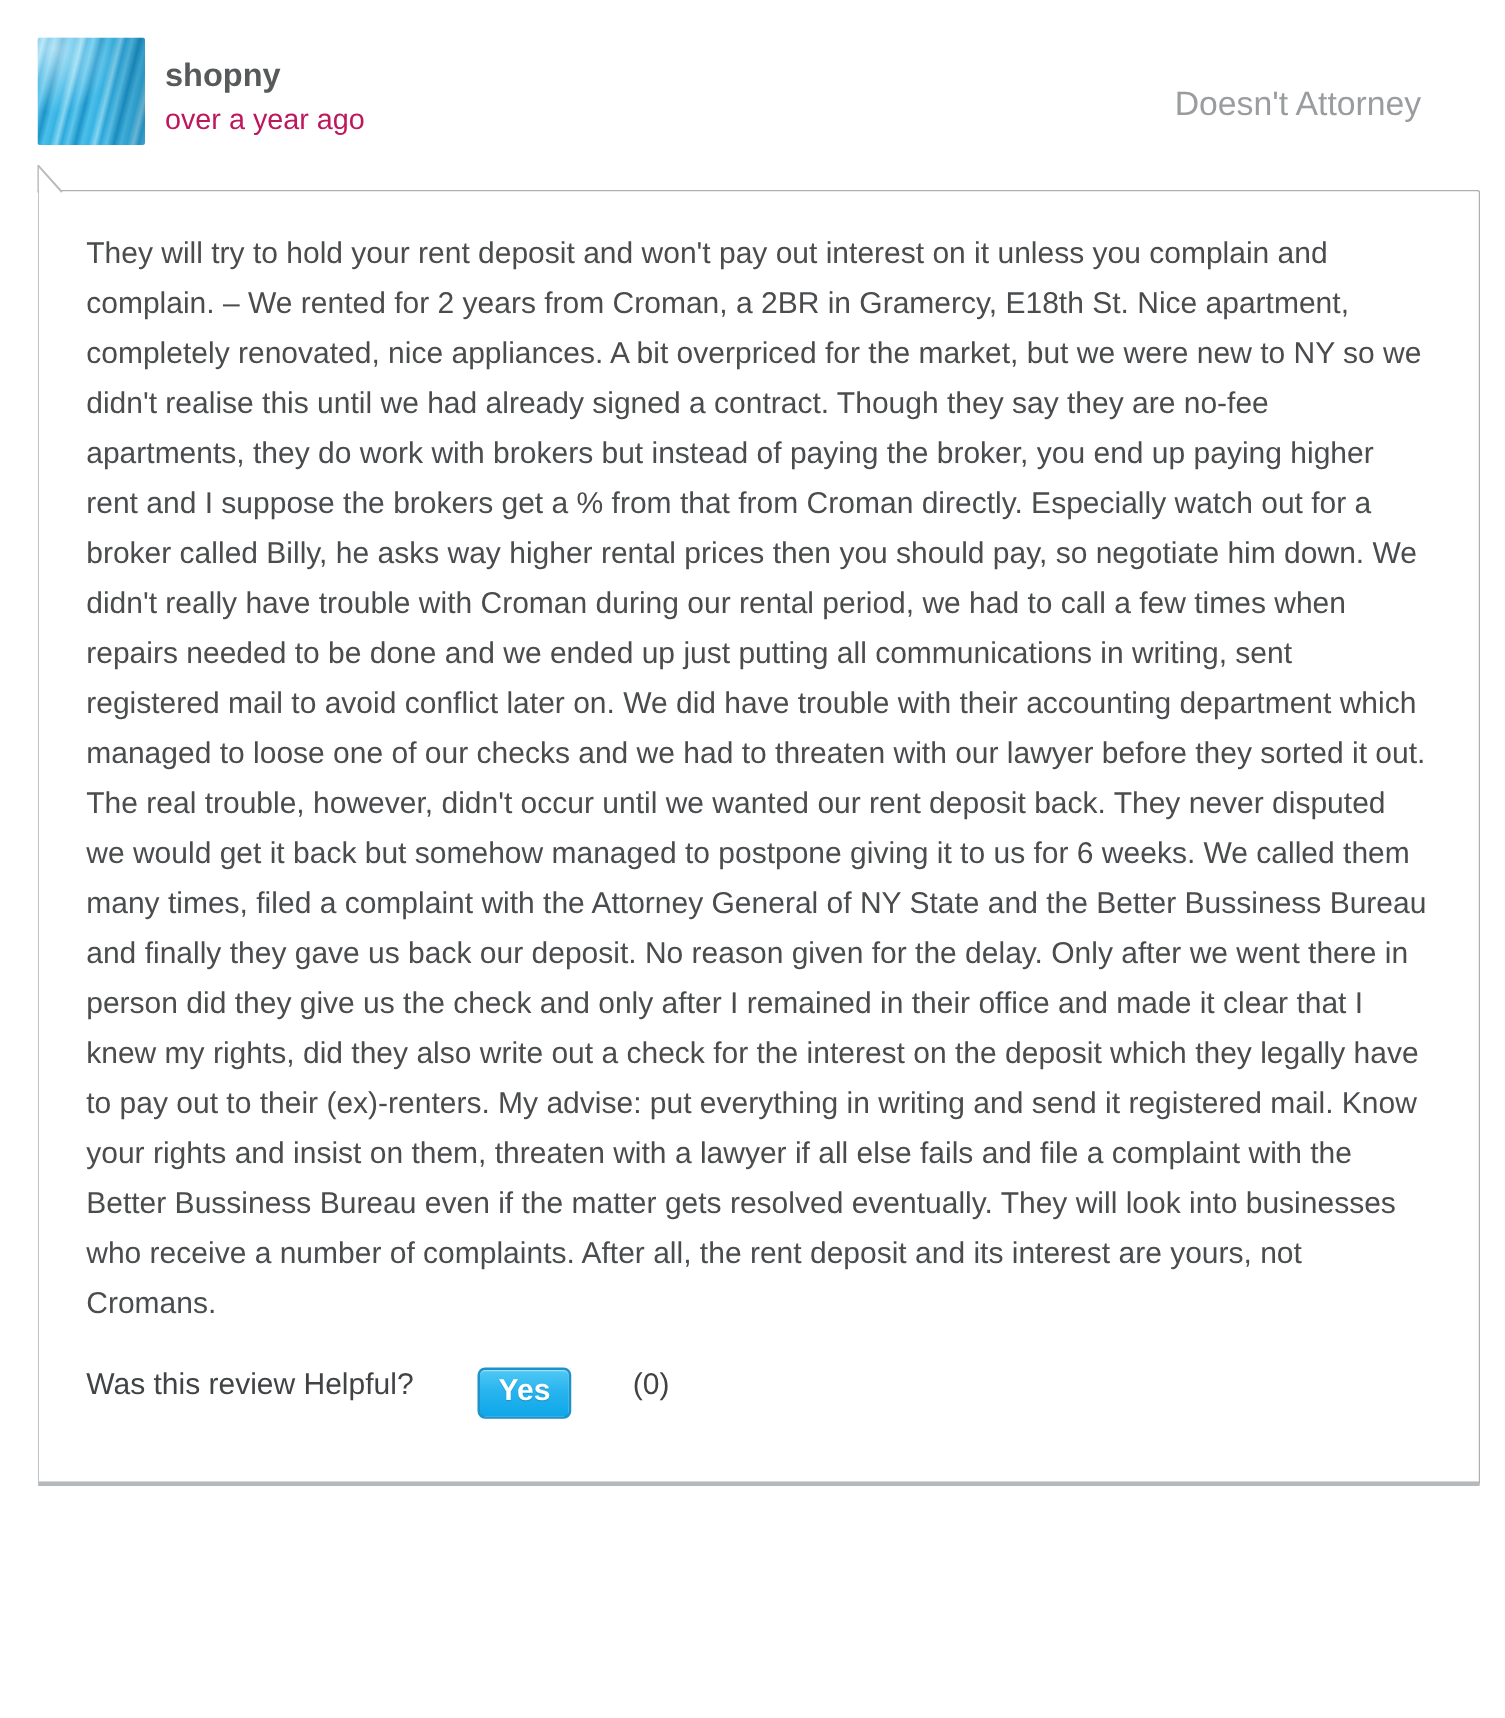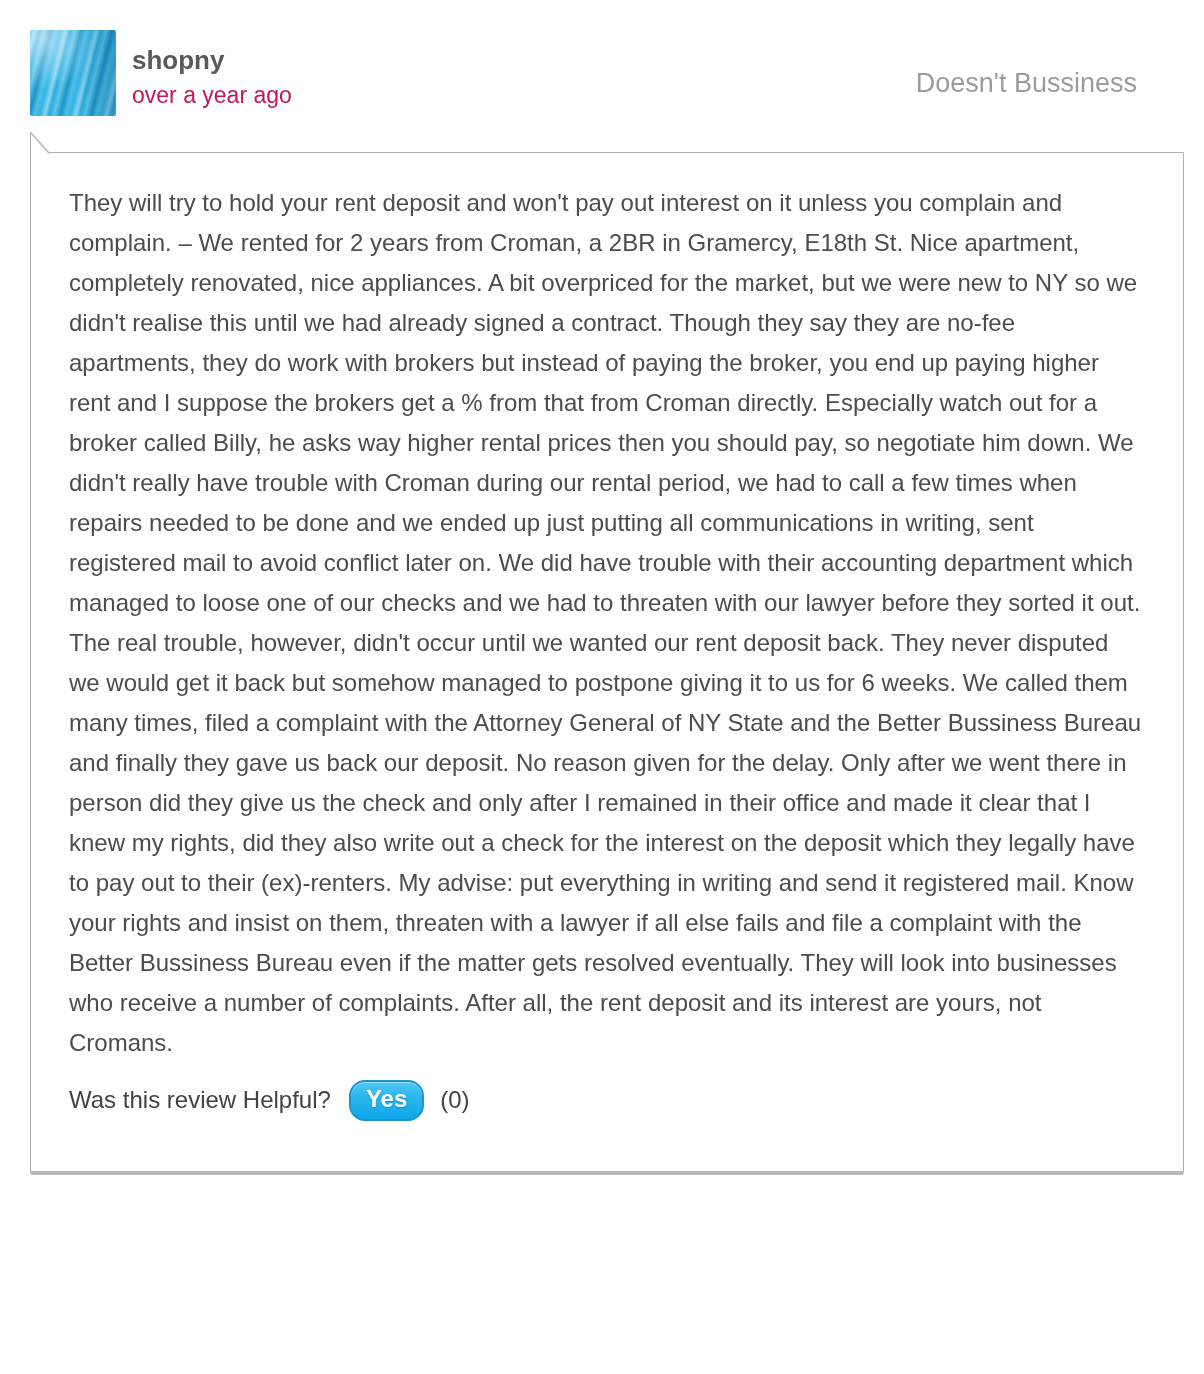--- a/index.html
+++ b/index.html
@@ -74,56 +74,56 @@
   .review-body {
     font-size: 24px;
     line-height: 40px;
     color: #4a4c4e;
     max-width: 1076px;
   }
 
   
   .helpful-row {
     display: flex;
-    align-items: center;
-    margin-top: 17px;
+    margin-top: 31px;
     font-size: 24px;
     color: #414345;
+    gap: 33px;
   }
   .helpful-prompt { white-space: nowrap; }
   .yes-btn {
     margin-left: 18px;
     font-family: "Liberation Sans", "DejaVu Sans", sans-serif;
     font-size: 24px;
     font-weight: bold;
     color: #ffffff;
     text-shadow: 0 1px 1px rgba(0,0,0,0.18);
     background: linear-gradient(to bottom, #4fc8f5 0%, #29b4ee 45%, #0ea7e9 100%);
     border: 2px solid #1d93cc;
-    border-radius: 16px;
+    border-radius: 6px;
     padding: 3px 15px 5px 15px;
     box-shadow: inset 0 1px 0 rgba(255,255,255,0.45);
     cursor: pointer;
     line-height: 1.2;
   }
   .helpful-count {
     margin-left: 16px;
     color: #404244;
   }
 </style>
 </head>
 <body>
 
 <div class="review-header">
   <div class="avatar"></div>
   <div class="user-meta">
     <div class="username">shopny</div>
     <div class="timestamp">over a year ago</div>
   </div>
-  <div class="recommendation">Doesn't Bussiness</div>
+  <div class="recommendation">Doesn't Attorney</div>
 </div>
 
 <div class="review-bubble">
   <svg class="bubble-tail" viewBox="0 0 21 22" xmlns="http://www.w3.org/2000/svg">
     <polygon points="1,1 19.5,22 1,22" fill="#ffffff"></polygon>
     <line x1="0.5" y1="0" x2="0.5" y2="22" stroke="#adb0b3" stroke-width="1"></line>
     <line x1="0.6" y1="0.5" x2="19.5" y2="21.6" stroke="#b9bcbf" stroke-width="1.6"></line>
   </svg>
 
   <p class="review-body">They will try to hold your rent deposit and won't pay out interest on it unless you complain and complain. – We rented for 2 years from Croman, a 2BR in Gramercy, E18th St. Nice apartment, completely renovated, nice appliances. A bit overpriced for the market, but we were new to NY so we didn't realise this until we had already signed a contract. Though they say they are no-fee apartments, they do work with brokers but instead of paying the broker, you end up paying higher rent and I suppose the brokers get a % from that from Croman directly. Especially watch out for a broker called Billy, he asks way higher rental prices then you should pay, so negotiate him down. We didn't really have trouble with Croman during our rental period, we had to call a few times when repairs needed to be done and we ended up just putting all communications in writing, sent registered mail to avoid conflict later on. We did have trouble with their accounting department which managed to loose one of our checks and we had to threaten with our lawyer before they sorted it out. The real trouble, however, didn't occur until we wanted our rent deposit back. They never disputed we would get it back but somehow managed to postpone giving it to us for 6 weeks. We called them many times, filed a complaint with the Attorney General of NY State and the Better Bussiness Bureau and finally they gave us back our deposit. No reason given for the delay. Only after we went there in person did they give us the check and only after I remained in their office and made it clear that I knew my rights, did they also write out a check for the interest on the deposit which they legally have to pay out to their (ex)-renters. My advise: put everything in writing and send it registered mail. Know your rights and insist on them, threaten with a lawyer if all else fails and file a complaint with the Better Bussiness Bureau even if the matter gets resolved eventually. They will look into businesses who receive a number of complaints. After all, the rent deposit and its interest are yours, not Cromans.</p>

